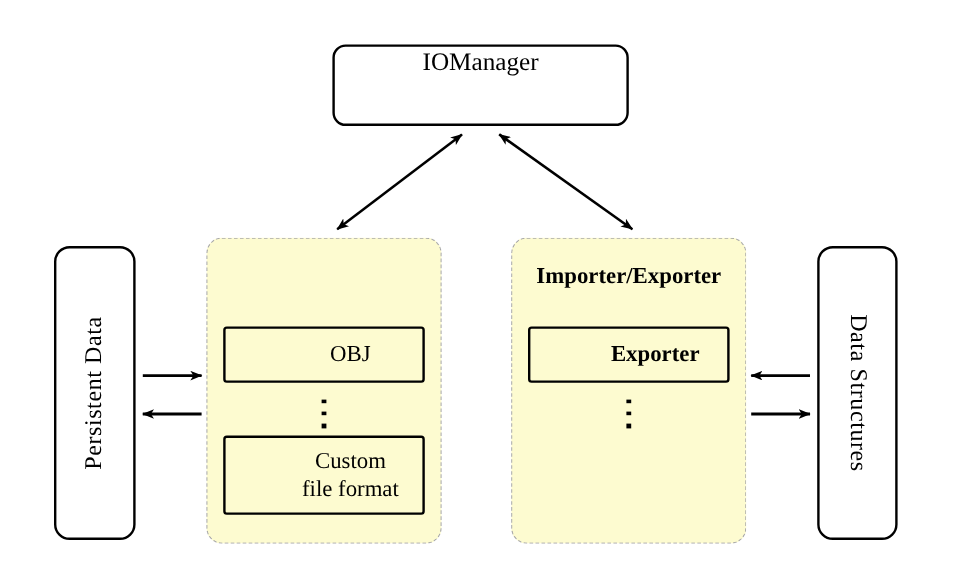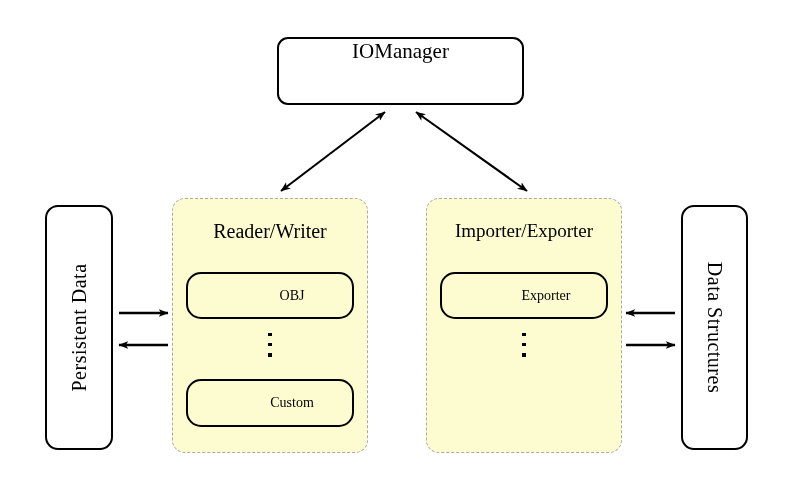--- a/index.html
+++ b/index.html
@@ -83,58 +83,59 @@
     left: 172px;
     top: 198px;
     width: 196px;
     height: 255px;
   }
   #panel-importerexporter {
     left: 426px;
     top: 198px;
     width: 196px;
     height: 255px;
+    font-weight: bold;
   }
   .panel-title {
     position: absolute;
     left: 0;
     right: 0;
     top: 21px;
     text-align: center;
     font-size: 20px;
     white-space: nowrap;
   }
   #panel-importerexporter .panel-title { font-size: 19px; }
 
   
   .inner-node {
     position: absolute;
     box-sizing: border-box;
     border: 2.6px solid #000000;
-    border-radius: 15px;
+    border-radius: 3px;
     background: #fdfbd0;
     display: flex;
     align-items: center;
     justify-content: center;
     text-align: center;
-    font-size: 14px;
+    font-size: 19px;
     line-height: 1.22;
     padding-left: 44px;
   }
   .inner-top {
     left: 13px;
     right: 13px;
     top: 73px;
     height: 47px;
   }
   .inner-bottom {
     left: 13px;
     right: 13px;
-    top: 180px;
-    height: 48px;
+    top: 164px;
+    height: 66px;
   }
 
   
   .vdots {
     position: absolute;
     left: 0;
     right: 0;
     top: 134px;
     display: flex;
     flex-direction: column;
@@ -169,35 +170,35 @@
 
   <div class="side-box" id="persistent-data">
     <span class="vtext rot-ccw">Persistent Data</span>
   </div>
 
   <div class="side-box" id="data-structures">
     <span class="vtext rot-cw">Data Structures</span>
   </div>
 
   <div class="panel" id="panel-readerwriter">
-    <div class="panel-title">Reader/Writer</div>
 
     <div class="inner-node inner-top">
       <span>OBJ</span>
     </div>
 
     <div class="vdots">
       <i></i>
         <i></i>
         <i></i>
     </div>
 
     <div class="inner-node inner-bottom">
       <span>
         <span>Custom</span><br>
+        <span>file format</span>
       </span>
     </div>
   </div>
 
   <div class="panel" id="panel-importerexporter">
     <div class="panel-title">Importer/Exporter</div>
 
     <div class="inner-node inner-top">
       <span>Exporter</span>
     </div>

